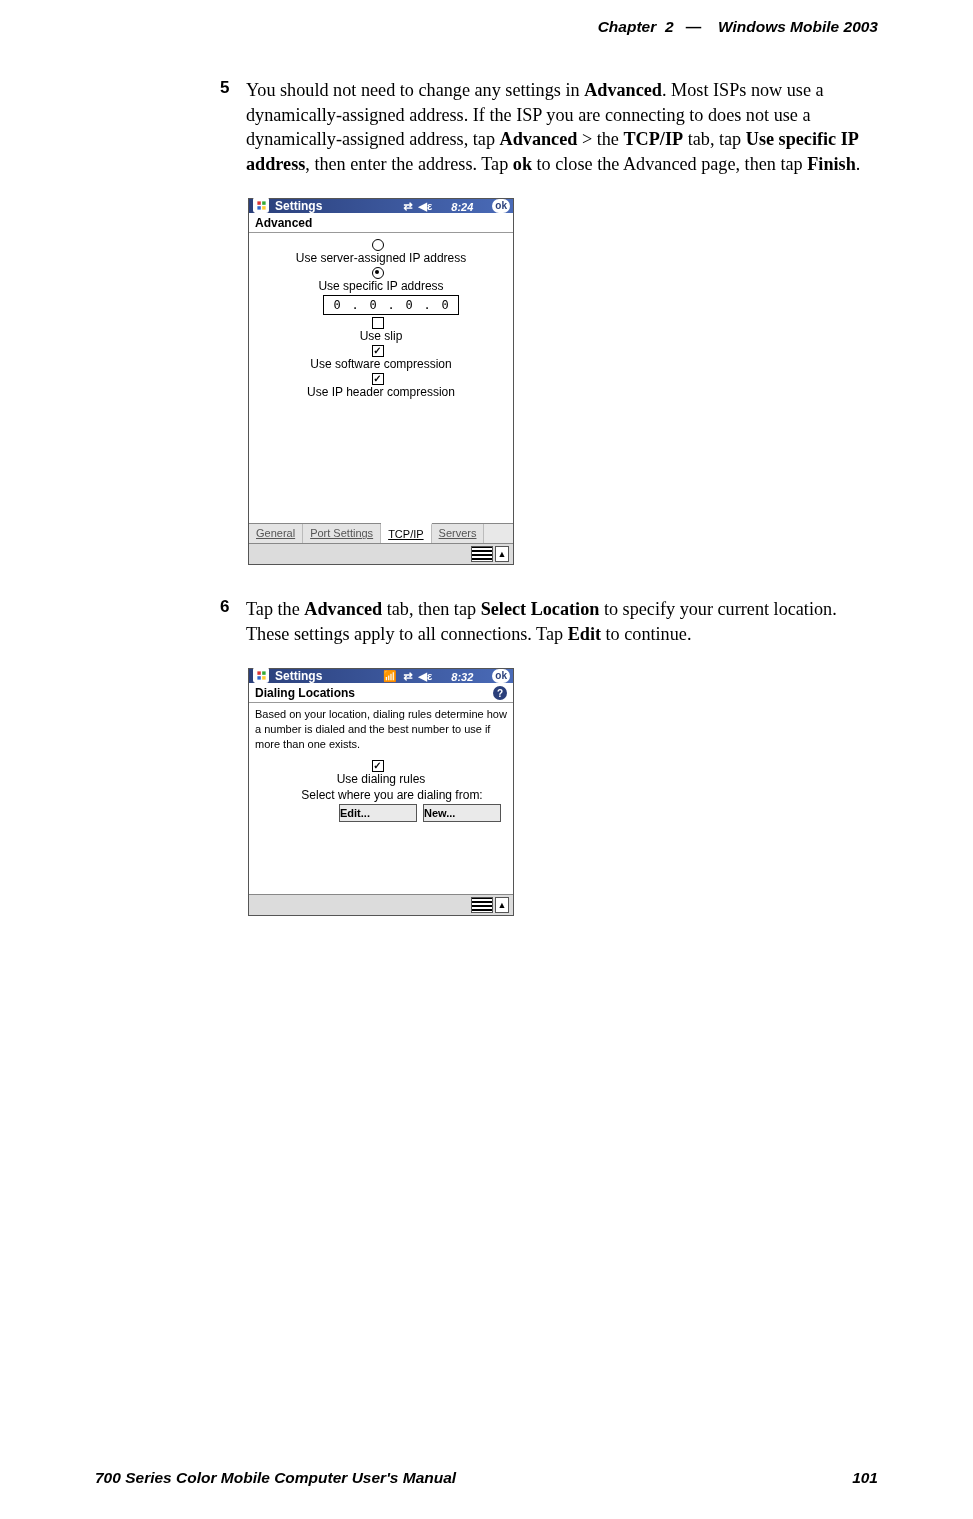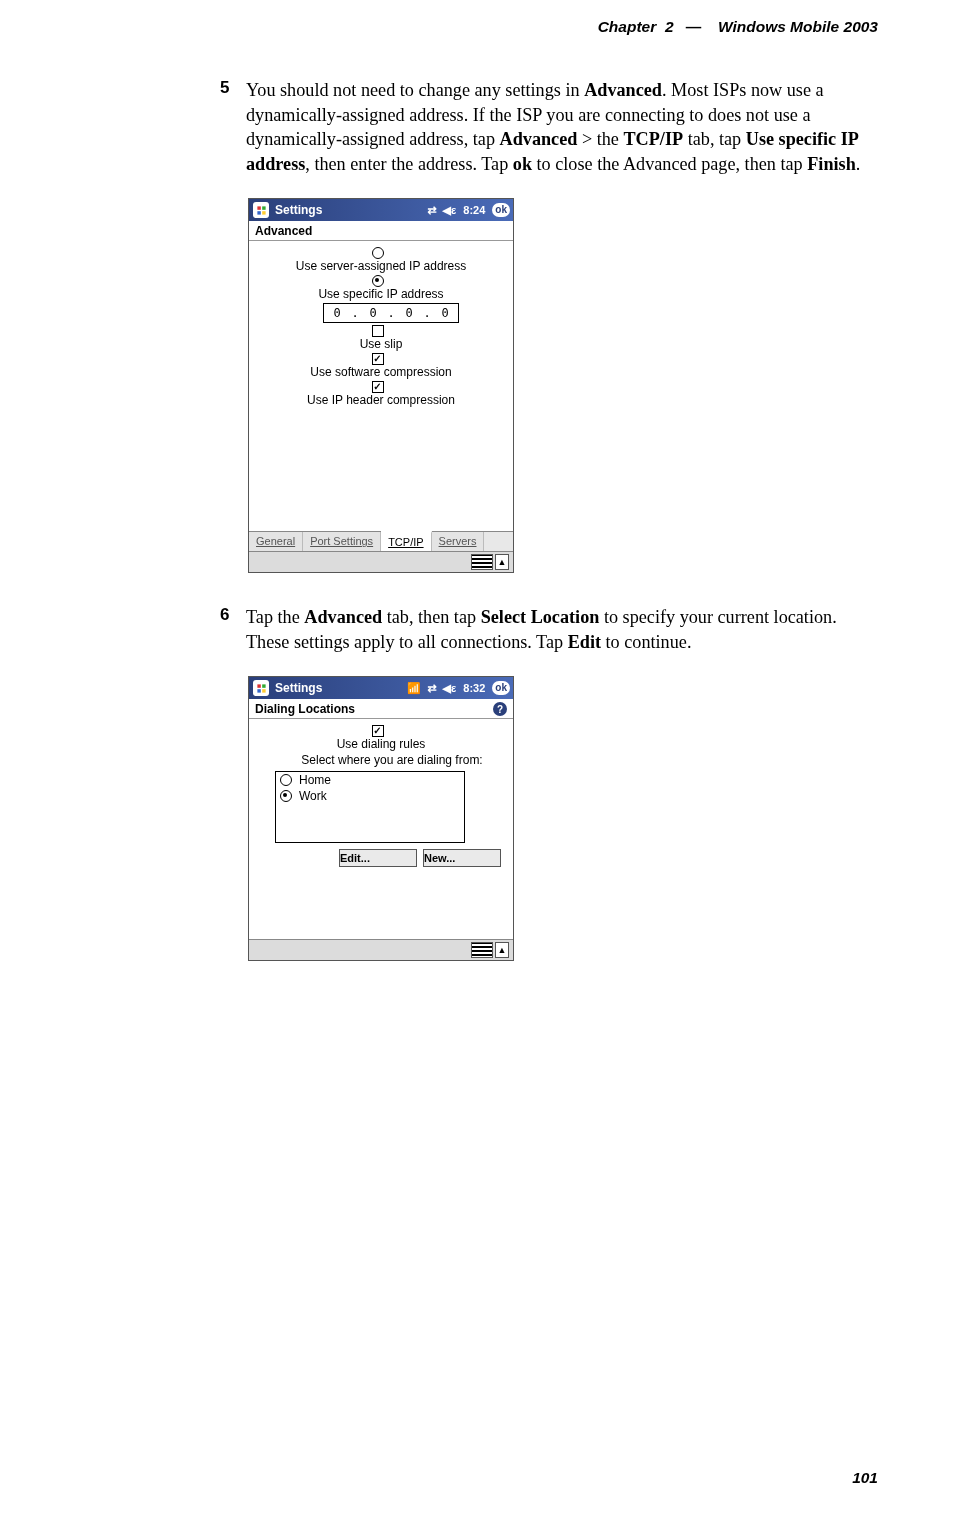--- a/index.html
+++ b/index.html
@@ -81,45 +81,45 @@
     width: 266px;
     margin: 22px 0 32px 28px;
     border: 1px solid #555;
     font-family: Tahoma, Verdana, sans-serif;
     font-size: 12px;
     background: #fff;
     box-sizing: border-box;
   }
   
   .tb {
-    height: 22px;
+    height: 14px;
     background: linear-gradient(to right, #2a3f7a, #4a6bb8);
     color: #fff;
     display: flex;
-    align-items: center;
+    align-items: flex-end;
     padding: 0 3px 0 4px;
     font-weight: bold;
     font-size: 12px;
   }
   .tb .start {
     width: 16px; height: 16px;
     border-radius: 3px;
     background: #fff;
     color: #2a3f7a;
     display: flex; align-items:center; justify-content:center;
     font-size: 11px;
     margin-right: 6px;
   }
   .tb .spacer { flex: 1; }
   .tb .ticon {
     margin: 0 3px;
     font-size: 11px;
     color: #fff;
   }
-  .tb .time { font-size: 11px; font-weight: bold; margin: 0 4px; }
+  .tb .time { font-size: 11px; font-weight: bold; margin: 0 16px; font-style: italic; }
   .tb .ok {
     background: #fff;
     color: #2a3f7a;
     border-radius: 8px;
     font-size: 10px;
     font-weight: bold;
     padding: 0 3px;
     height: 14px;
     line-height: 14px;
     margin-left: 3px;
@@ -363,46 +363,38 @@
         <span class="ticon">⇄</span>
         <span class="ticon">◀ε</span>
         <span class="time">8:32</span>
         <span class="ok">ok</span>
       </div>
       <div class="subtitle">
         <span>Dialing Locations</span>
         <span class="spacer"></span>
         <span class="helpico">?</span>
       </div>
+      <div class="dial-desc">Based on your location, dialing rules determine how a number is dialed and the best number to use if more than one exists.</div>
       <div class="body-area">
         <div class="row">
           <span class="chk sel"></span>
           <span>Use dialing rules</span>
         </div>
         <div class="row indent">
           <span>Select where you are dialing from:</span>
-        </div>
-        <div class="listbox">
-          <div class="li">
-            <span class="radio"></span>
-            <span>Home</span>
-          </div>
-          <div class="li">
-            <span class="radio sel"></span>
-            <span>Work</span>
-          </div>
         </div>
         <div class="btnrow">
           <div class="btn">Edit...</div>
           <div class="btn">New...</div>
         </div>
         <div class="whitefill small"></div>
       </div>
       <div class="sip">
         <span class="kbd"></span>
         <span class="up">▲</span>
       </div>
     </div>
 
   </div>
 
+  <div class="footer-left">700 Series Color Mobile Computer User's Manual</div>
   <div class="footer-right">101</div>
 </div>
 
 </body></html>

